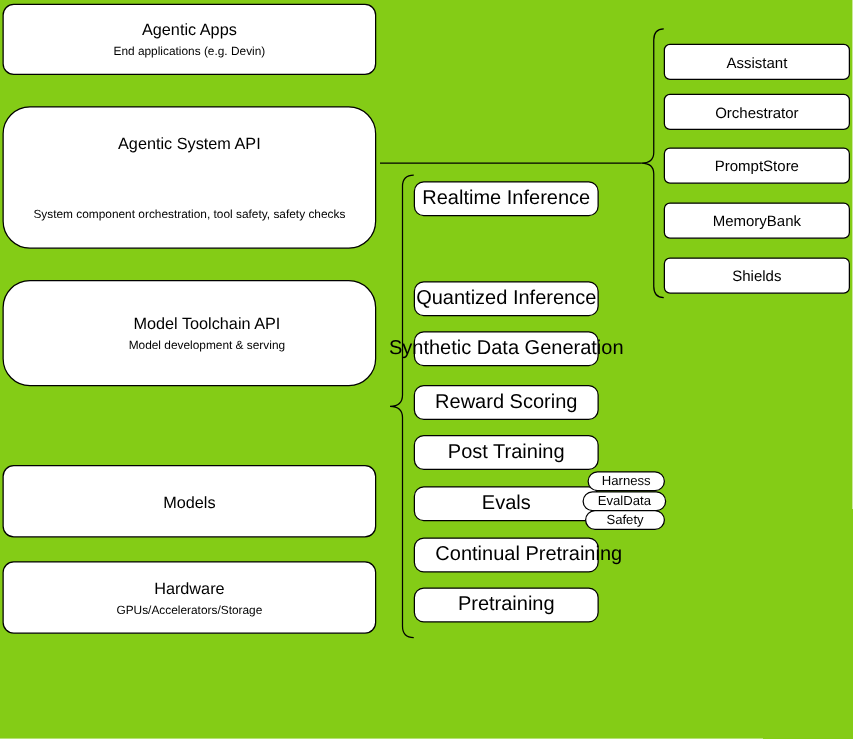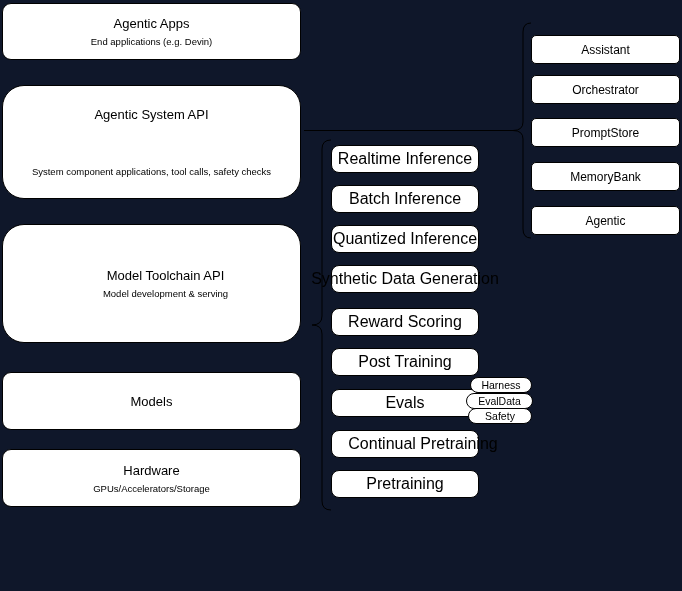--- a/index.html
+++ b/index.html
@@ -6,21 +6,21 @@
     margin: 0;
     padding: 0;
     background: #ffffff;
     font-family: "Liberation Sans", sans-serif;
     color: #000000;
   }
   .canvas {
     position: relative;
     width: 682px;
     height: 591px;
-    background: #0f172a;
+    background: #84cc16;
     overflow: hidden;
   }
   .connectors {
     position: absolute;
     left: 0;
     top: 0;
     width: 682px;
     height: 591px;
     pointer-events: none;
   }
@@ -88,43 +88,40 @@
     <path d="M 331 140 Q 322 140 322 149 L 322 316 Q 322 325 312 325 Q 322 325 322 334 L 322 501 Q 322 510 331 510" stroke="#000000" stroke-width="1" fill="none"></path>
   </svg>
 
   <div class="node lbox r8" style="top:3px;height:57px;">
     <div class="btitle">Agentic Apps</div>
     <div class="bsub">End applications (e.g. Devin)</div>
   </div>
 
   <div class="node lbox r20" style="top:85px;height:114px;gap:44px;">
     <div class="btitle">Agentic System API</div>
-    <div class="bsub">System component applications, tool calls, safety checks</div>
+    <div class="bsub">System component orchestration, tool safety, safety checks</div>
   </div>
 
-  <div class="node lbox r20" style="top:224px;height:119px;padding-left:28px;">
+  <div class="node lbox r20" style="top:224px;height:85px;padding-left:28px;">
     <div class="btitle">Model Toolchain API</div>
     <div class="bsub">Model development &amp; serving</div>
   </div>
 
   <div class="node lbox r8" style="top:372px;height:58px;">
     <div class="btitle">Models</div>
   </div>
 
   <div class="node lbox r8" style="top:449px;height:58px;">
     <div class="btitle">Hardware</div>
     <div class="bsub">GPUs/Accelerators/Storage</div>
   </div>
 
 
   <div class="node mbox" style="top:145px;">
     <span>Realtime Inference</span>
-  </div>
-  <div class="node mbox" style="top:185px;">
-    <span>Batch Inference</span>
   </div>
   <div class="node mbox" style="top:225px;">
     <span>Quantized Inference</span>
   </div>
   <div class="node mbox" style="top:265px;">
     <span>Synthetic Data Generation</span>
   </div>
   <div class="node mbox" style="top:308px;">
     <span>Reward Scoring</span>
   </div>
@@ -157,16 +154,16 @@
   <div class="node rbox" style="top:75px;">
     <span>Orchestrator</span>
   </div>
   <div class="node rbox" style="top:118px;">
     <span>PromptStore</span>
   </div>
   <div class="node rbox" style="top:162px;">
     <span>MemoryBank</span>
   </div>
   <div class="node rbox" style="top:206px;">
-    <span>Agentic</span>
+    <span>Shields</span>
   </div>
 
 </div>
 
 </body></html>

